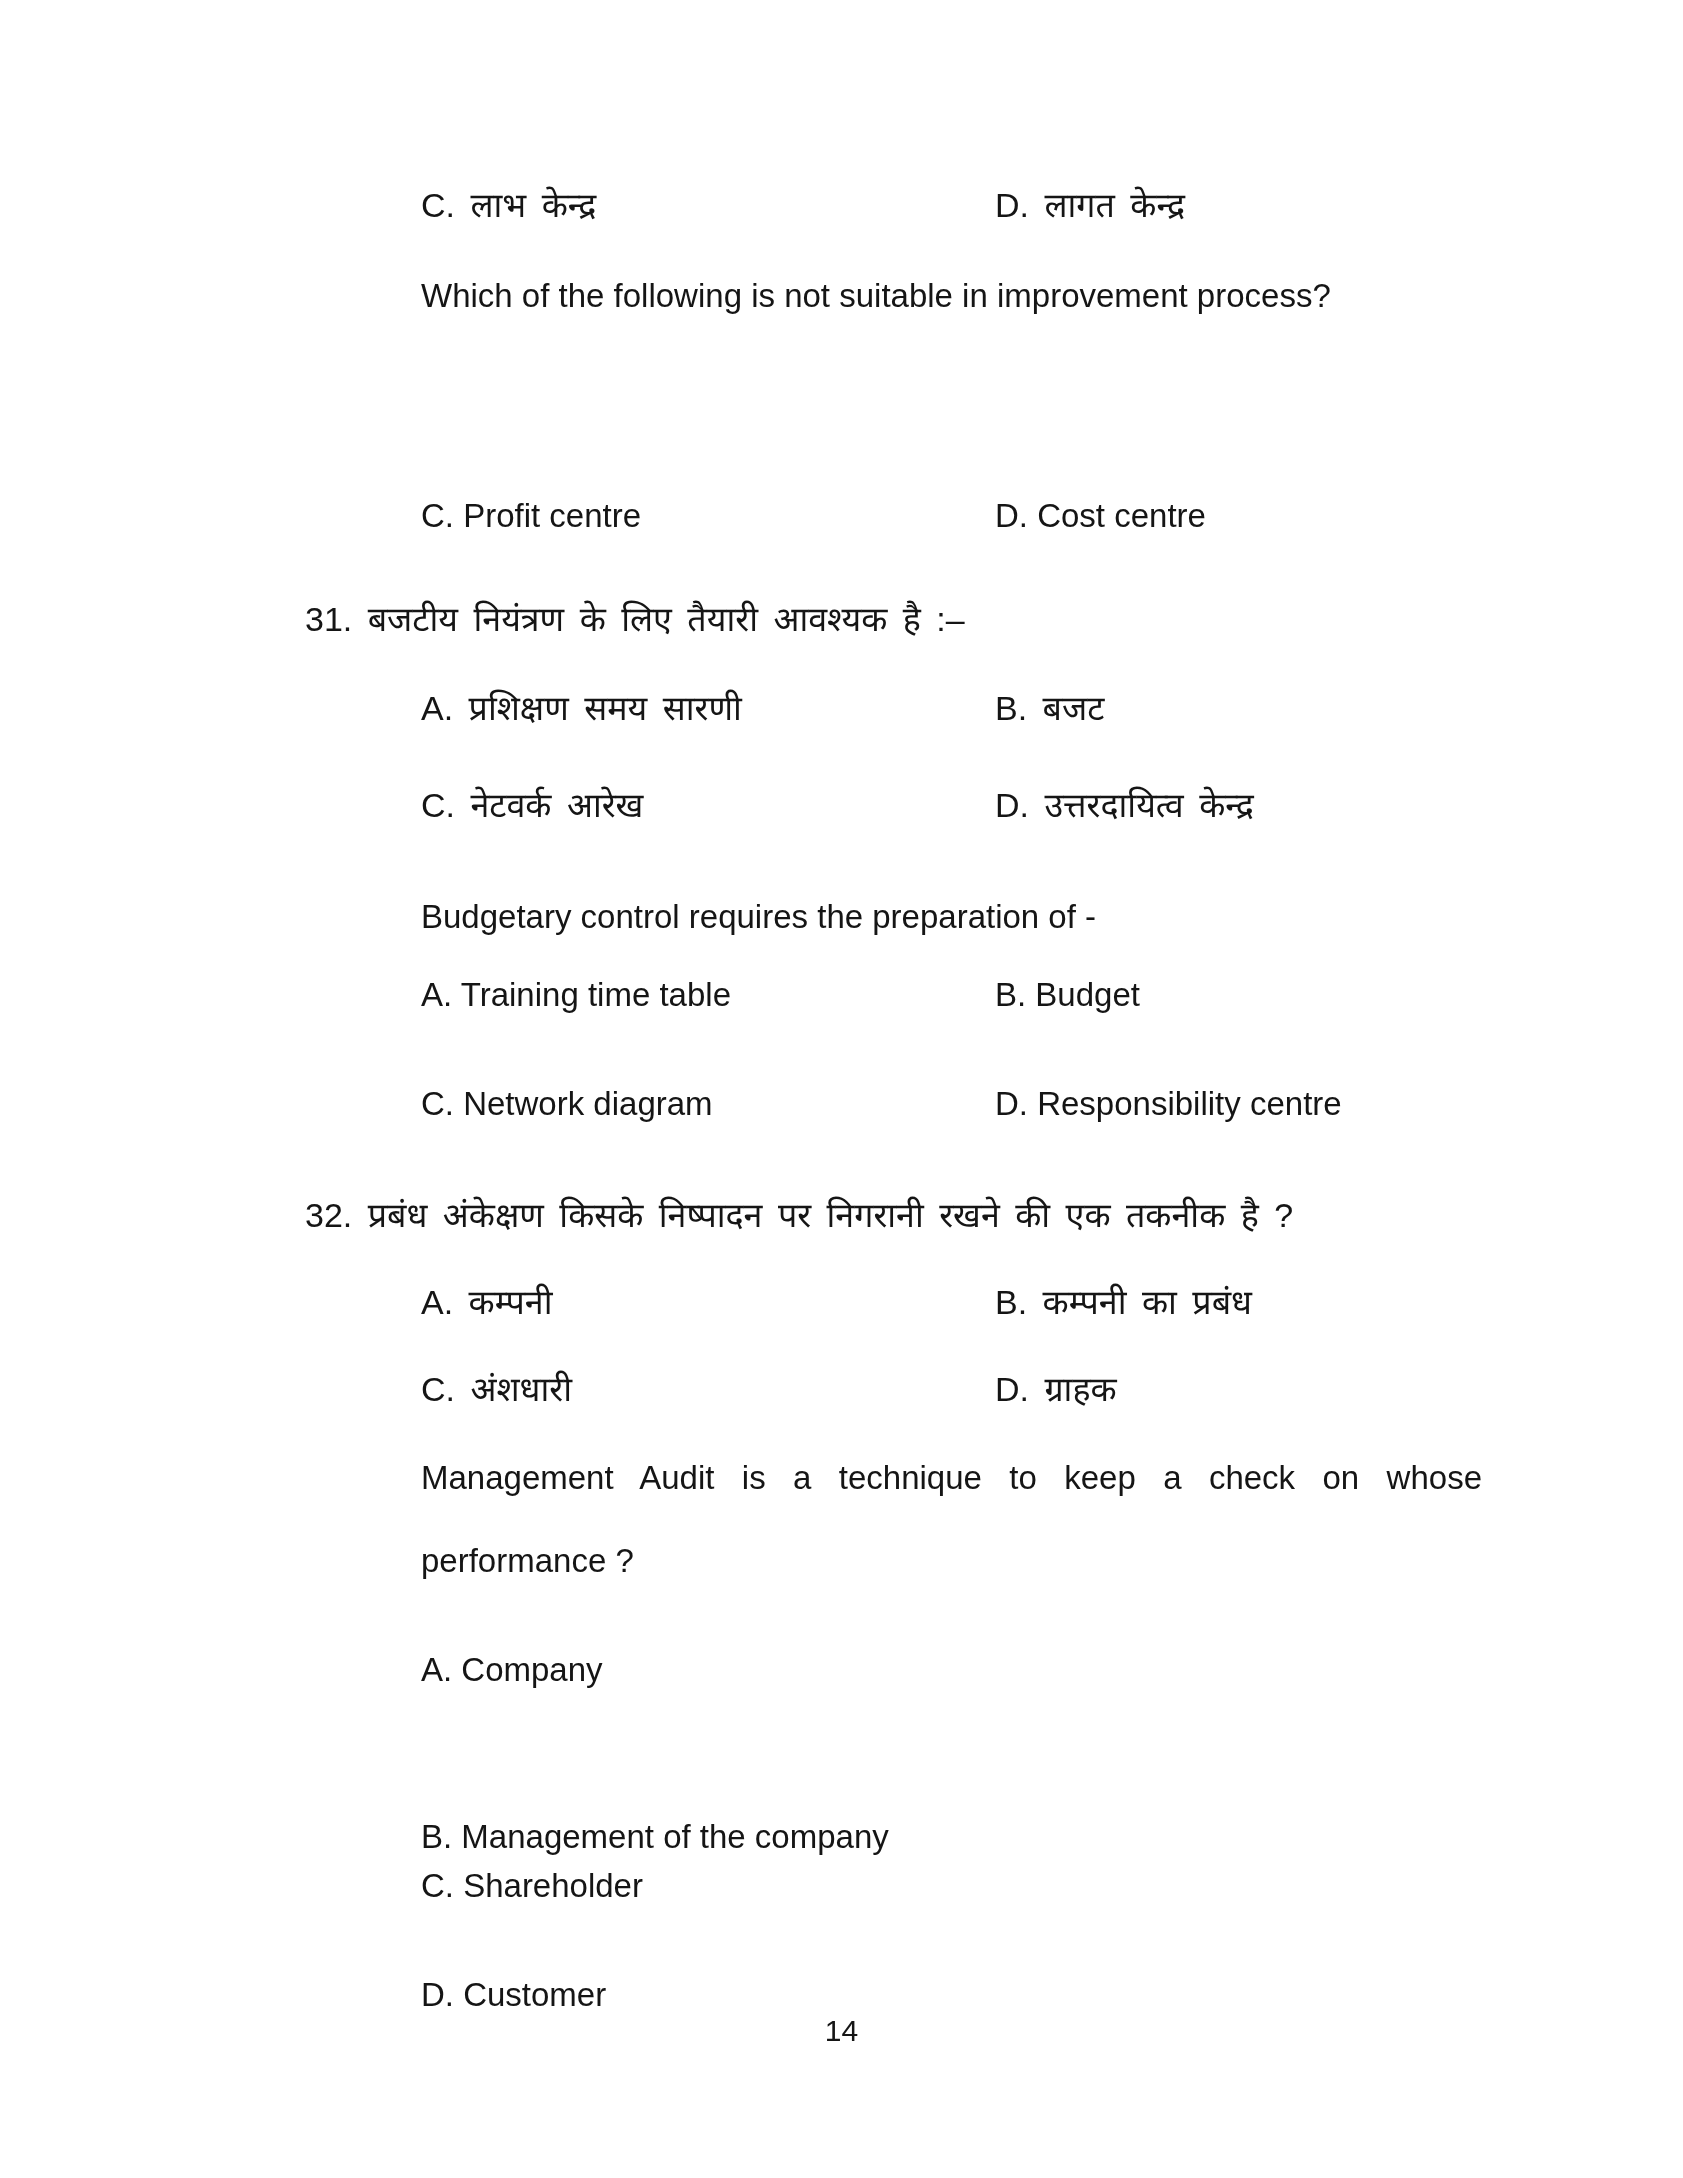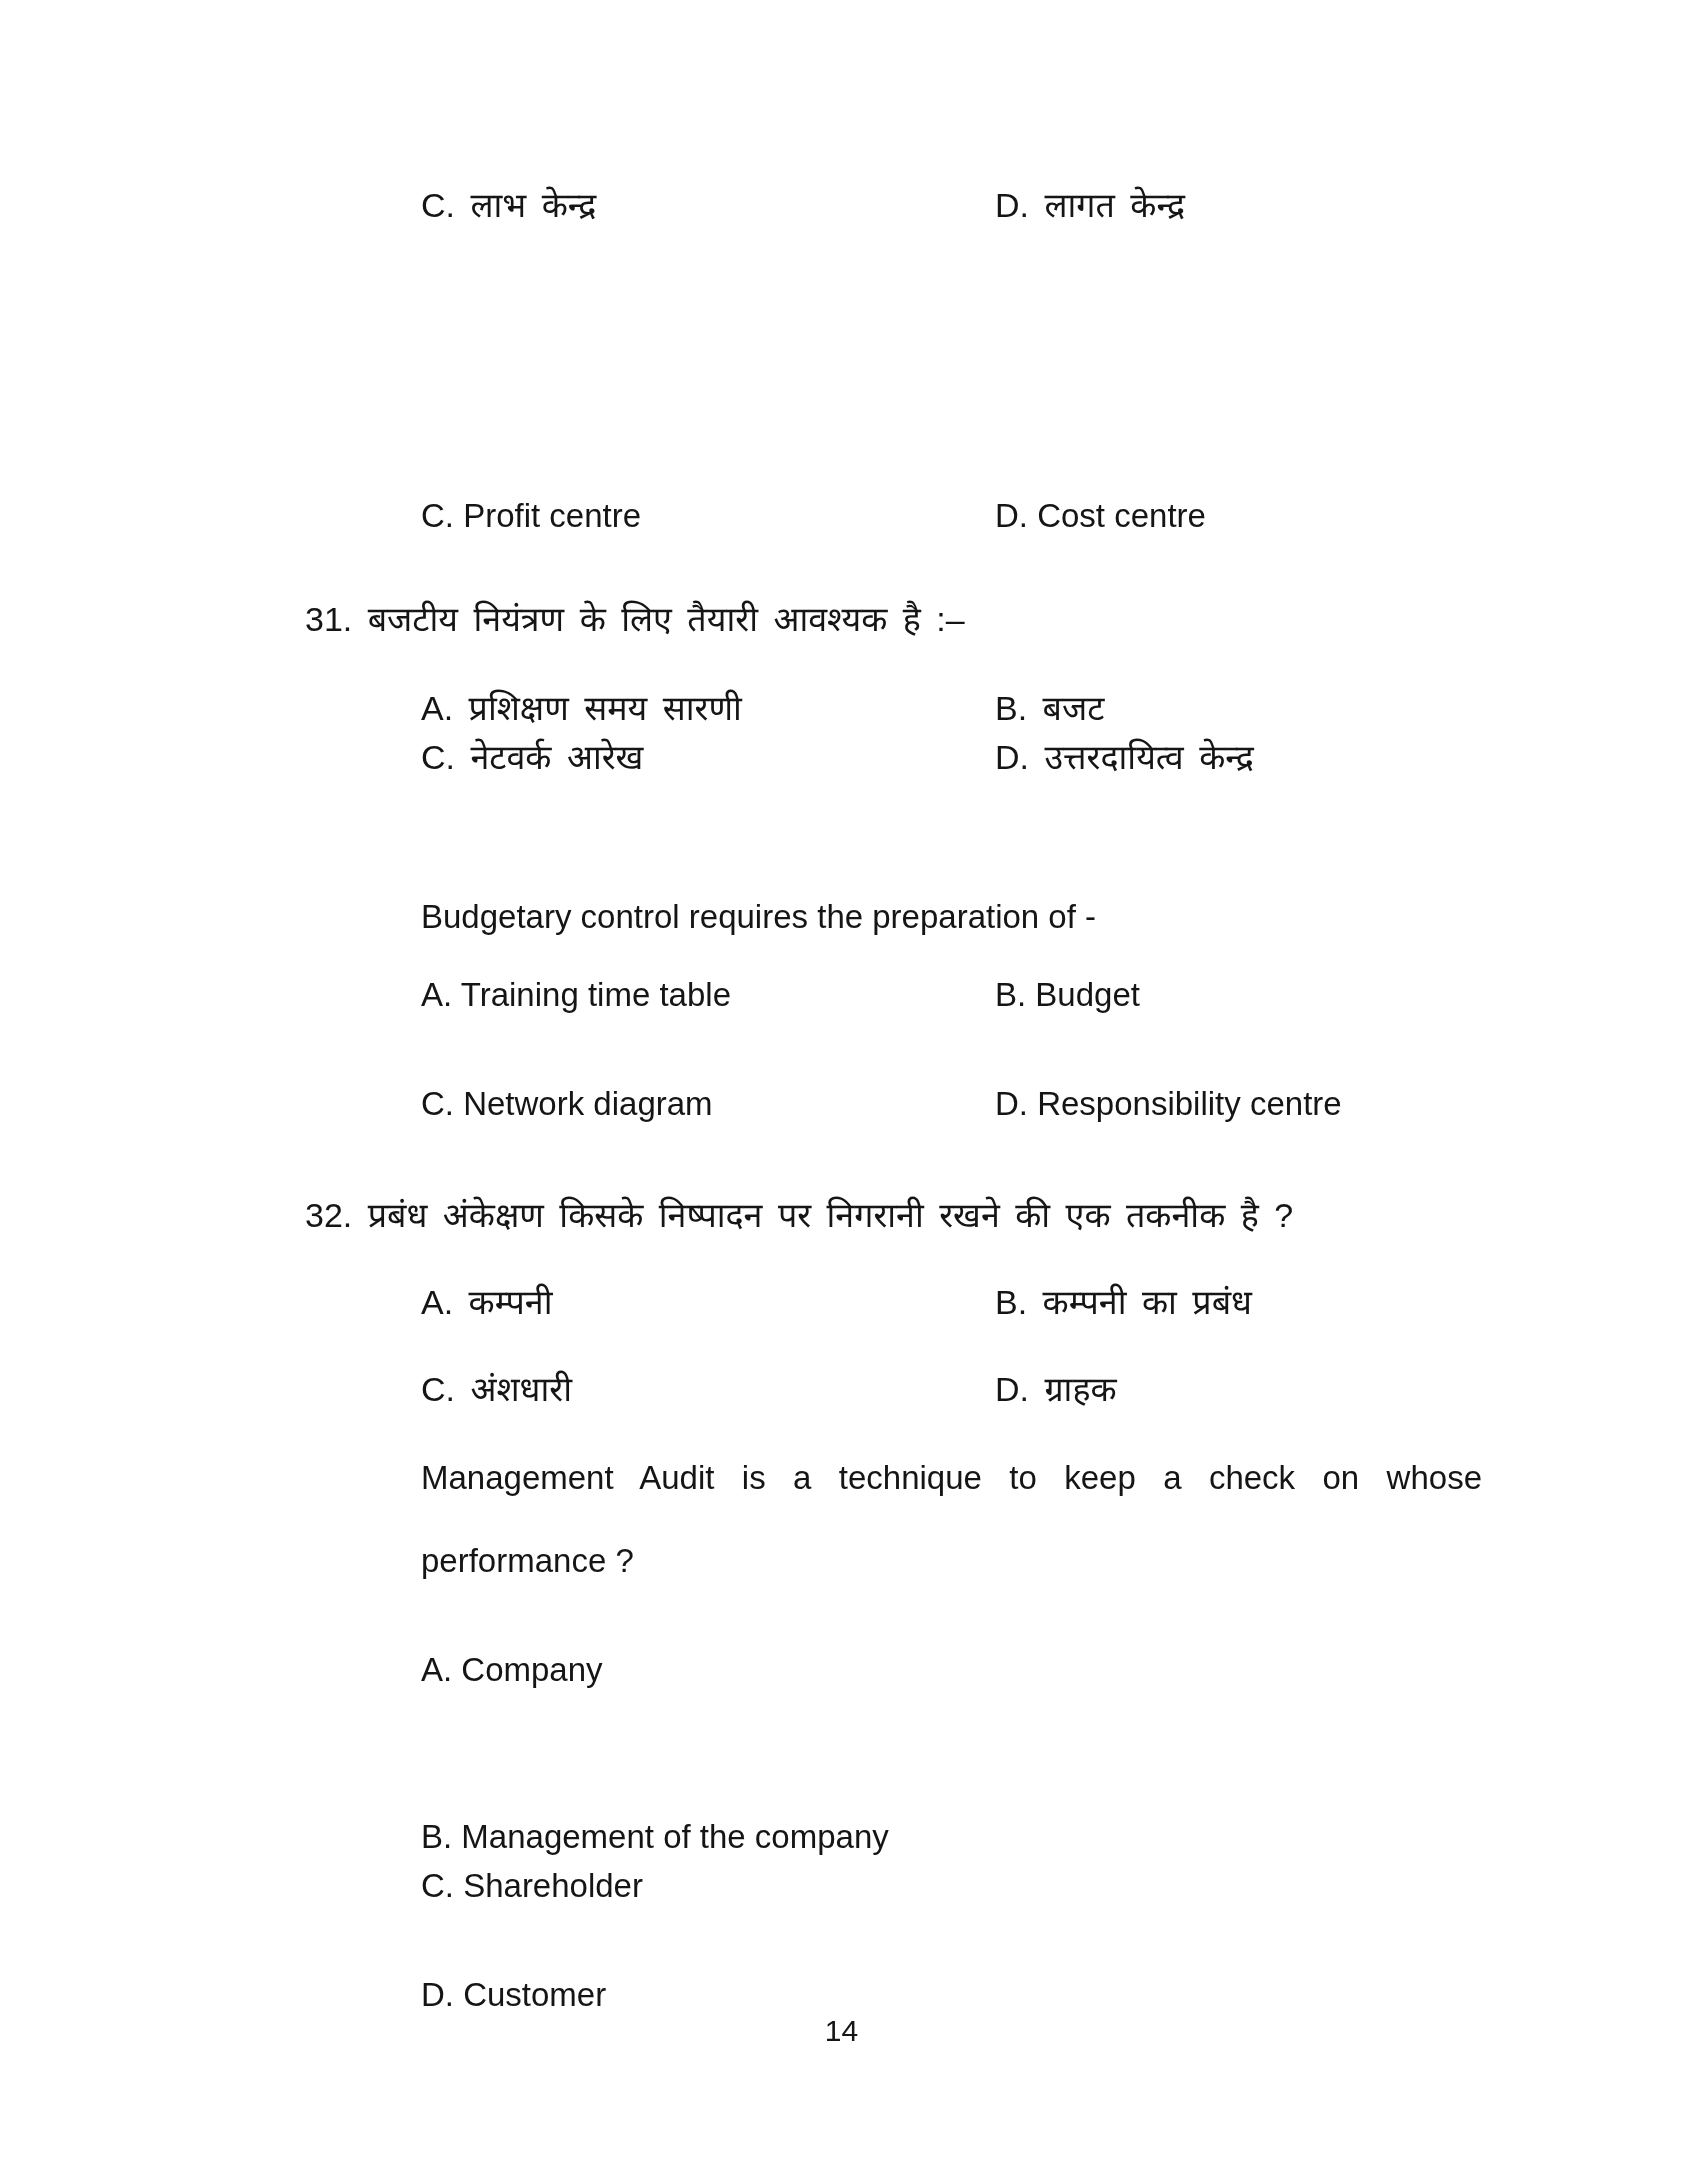--- a/index.html
+++ b/index.html
@@ -41,21 +41,21 @@
     text-align: center;
     font-size: 30px;
   }
   
   .r1  { top: 184px; }
   .r2  { top: 275px; }
   .r3  { top: 386px; }
   .r4  { top: 495px; }
   .r5  { top: 598px; }
   .r6  { top: 687px; }
-  .r7  { top: 736px; }
+  .r7  { top: 784px; }
   .r8  { top: 863px; margin-top: 33px; }
   .r9  { top: 974px; }
   .r10 { top: 1083px; }
   .r11 { top: 1194px; }
   .r12 { top: 1281px; }
   .r13 { top: 1368px; }
   .r14 { top: 1457px; }
   .r15 { top: 1540px; }
   .r16 { top: 1649px; }
   .r17 { top: 1816px; }
@@ -66,20 +66,21 @@
 </head>
 <body>
 
 <div class="page">
 
   <div class="pair r1">
     <span class="col-a hi">C. लाभ केन्द्र</span>
     <span class="col-b hi">D. लागत केन्द्र</span>
   </div>
 
+  <div class="line r2">Which of the following is not suitable in improvement process?</div>
 
 
   <div class="pair r4">
     <span class="col-a">C. Profit centre</span>
     <span class="col-b">D. Cost centre</span>
   </div>
 
   <div class="qline hi r5">31. बजटीय नियंत्रण के लिए तैयारी आवश्यक है :–</div>
 
   <div class="pair r6">

